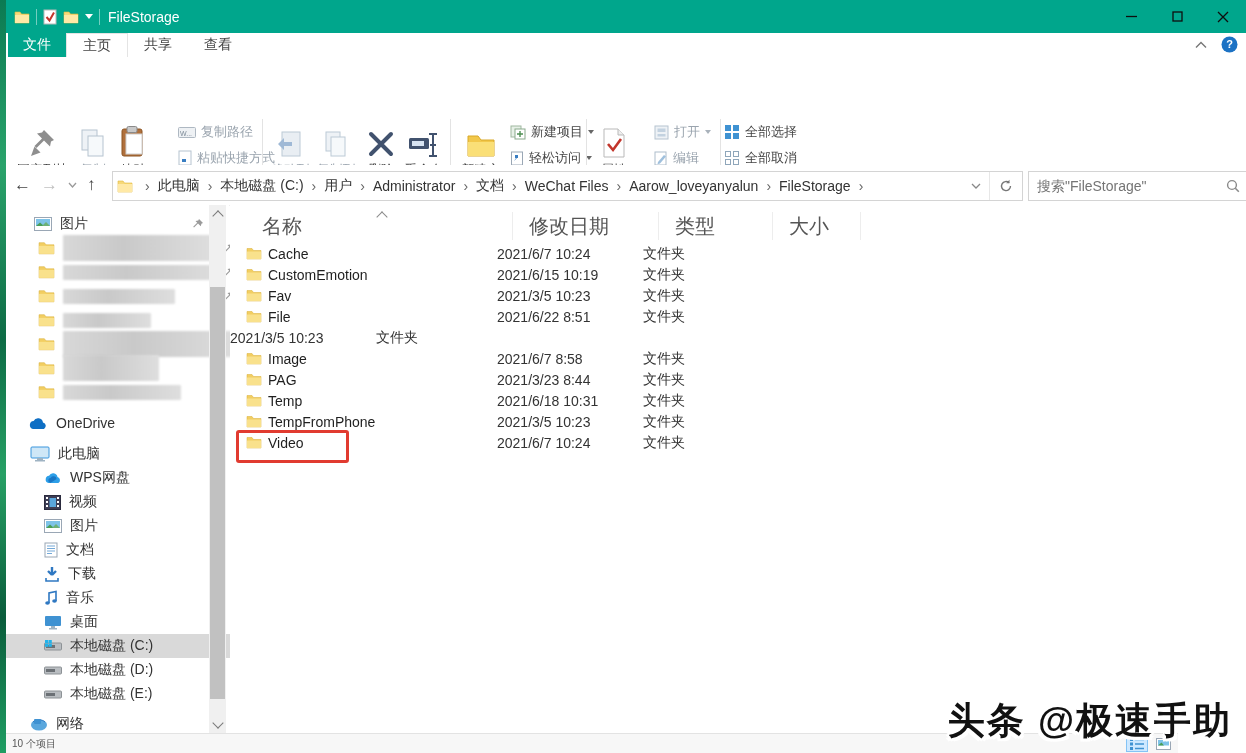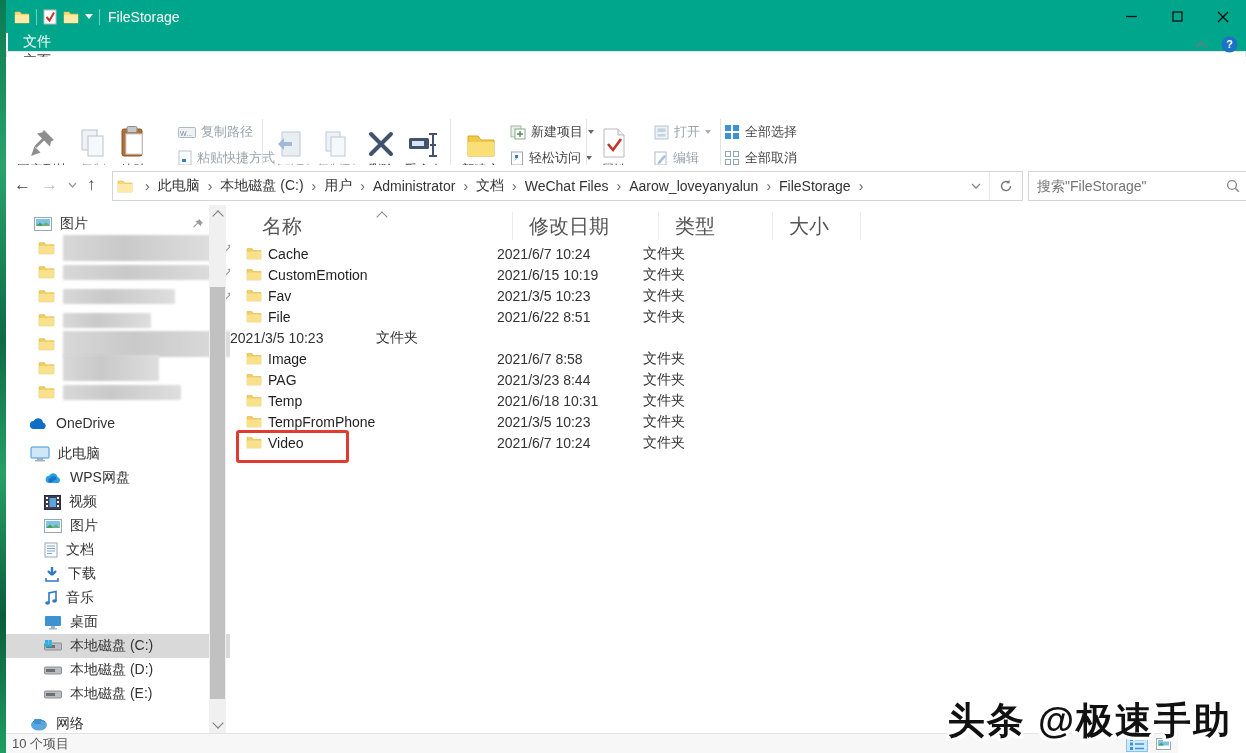--- a/index.html
+++ b/index.html
@@ -20,21 +20,21 @@
   
   #titlebar{left:6px;top:0;width:1240px;height:33px;background:#00a68c;display:flex;align-items:center;}
   .qat{display:flex;align-items:center;gap:6px;padding-left:8px;}
   .qat-sep{width:1px;height:16px;background:rgba(255,255,255,.45);}
   .title-text{color:#ffffff;font-size:14px;margin-left:8px;}
   .win-controls{position:absolute;right:0;top:0;height:33px;display:flex;}
   .win-btn{width:46px;height:33px;display:flex;align-items:center;justify-content:center;}
   .caret-down{width:0;height:0;border-left:4px solid transparent;border-right:4px solid transparent;border-top:5px solid #ffffff;}
 
   
-  #tabrow{left:6px;top:33px;width:1240px;height:24px;background:#ffffff;display:flex;align-items:stretch;flex-direction:column;}
+  #tabrow{left:6px;top:33px;width:1240px;height:24px;background:#ffffff;display:flex;align-items:stretch;}
   .rtab{padding:0 16px;display:flex;align-items:center;font-size:14px;color:#444;cursor:default;}
   .rtab-file{background:#00a68c;color:#fff;margin-left:2px;padding:0 15px;}
   .rtab-active{border:1px solid #e4e4e4;border-bottom:none;background:#fff;}
   .tabrow-right{position:absolute;right:8px;top:36px;display:flex;align-items:center;gap:14px;}
 
   
   #ribbon{left:6px;top:57px;width:1240px;height:108px;background:#ffffff;border-bottom:1px solid #dadada;}
   .rsep{position:absolute;top:62px;width:1px;height:94px;background:#e3e3e3;}
   .grp-label{position:absolute;top:146px;font-size:13px;color:#5c5c5c;text-align:center;}
   .bigbtn{position:absolute;top:61px;display:flex;flex-direction:column;align-items:center;font-size:13px;color:#444;line-height:15px;text-align:center;}
@@ -81,21 +81,21 @@
   .colh{display:flex;align-items:center;padding-left:16px;border-right:1px solid #ededed;box-sizing:border-box;}
   .sortcaret{position:absolute;left:132px;top:1px;width:7px;height:7px;border-right:1.4px solid #8a8a8a;border-top:1.4px solid #8a8a8a;transform:rotate(-45deg);}
   .filerow{position:absolute;left:0;width:900px;height:21px;display:flex;align-items:center;font-size:14px;color:#1f1f1f;}
   .cell-name{width:267px;display:flex;align-items:center;padding-left:16px;box-sizing:border-box;gap:6px;}
   .cell-date{width:146px;color:#333;}
   .cell-type{width:114px;color:#333;}
   .cell-size{width:88px;}
   #highlight-box{left:236px;top:430px;width:107px;height:27px;border:3px solid #e13b30;border-radius:3px;z-index:50;pointer-events:none;}
 
   
-  #statusbar{left:6px;top:733px;width:1172px;height:20px;background:#f7f7f7;border-top:1px solid #e3e3e3;display:flex;align-items:center;font-size:13px;color:#555;}
+  #statusbar{left:6px;top:733px;width:1172px;height:20px;background:#f7f7f7;border-top:1px solid #e3e3e3;display:flex;align-items:center;font-size:10px;color:#555;}
   .status-count{margin-left:6px;}
   .view-btns{position:absolute;right:4px;top:1px;display:flex;gap:4px;}
   .view-btn{width:22px;height:17px;display:flex;align-items:center;justify-content:center;}
   .view-btn.sel{background:#cde8ff;border:1px solid #84c3f5;box-sizing:border-box;}
 
   
   #watermark{right:14px;top:696px;font-size:37px;font-weight:700;color:#111;letter-spacing:2px;
     text-shadow:-3px -3px 0 #fff,3px -3px 0 #fff,-3px 3px 0 #fff,3px 3px 0 #fff,0 -3px 0 #fff,0 3px 0 #fff,-3px 0 0 #fff,3px 0 0 #fff;
     z-index:60;}
 </style>

